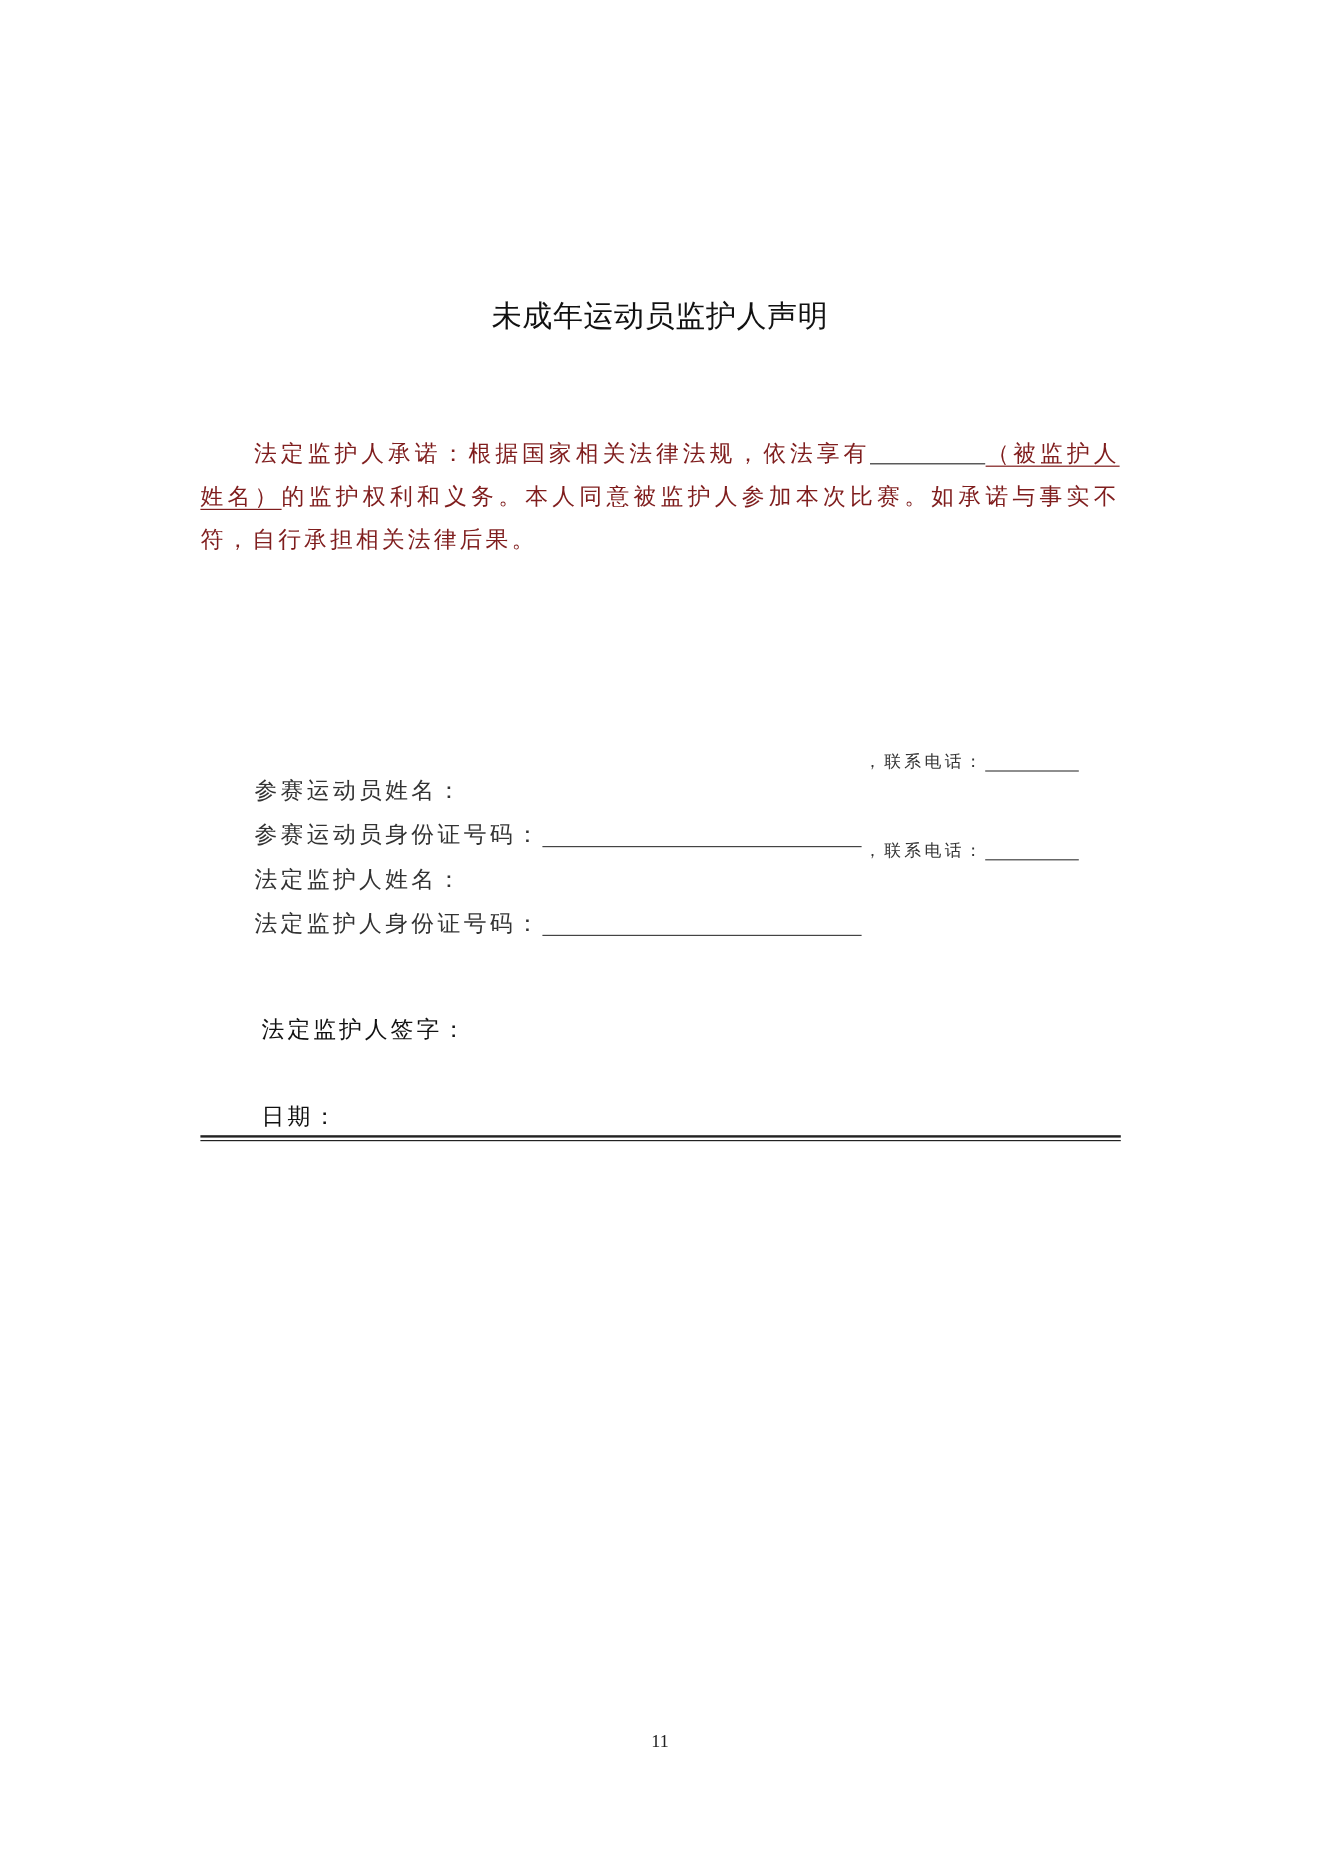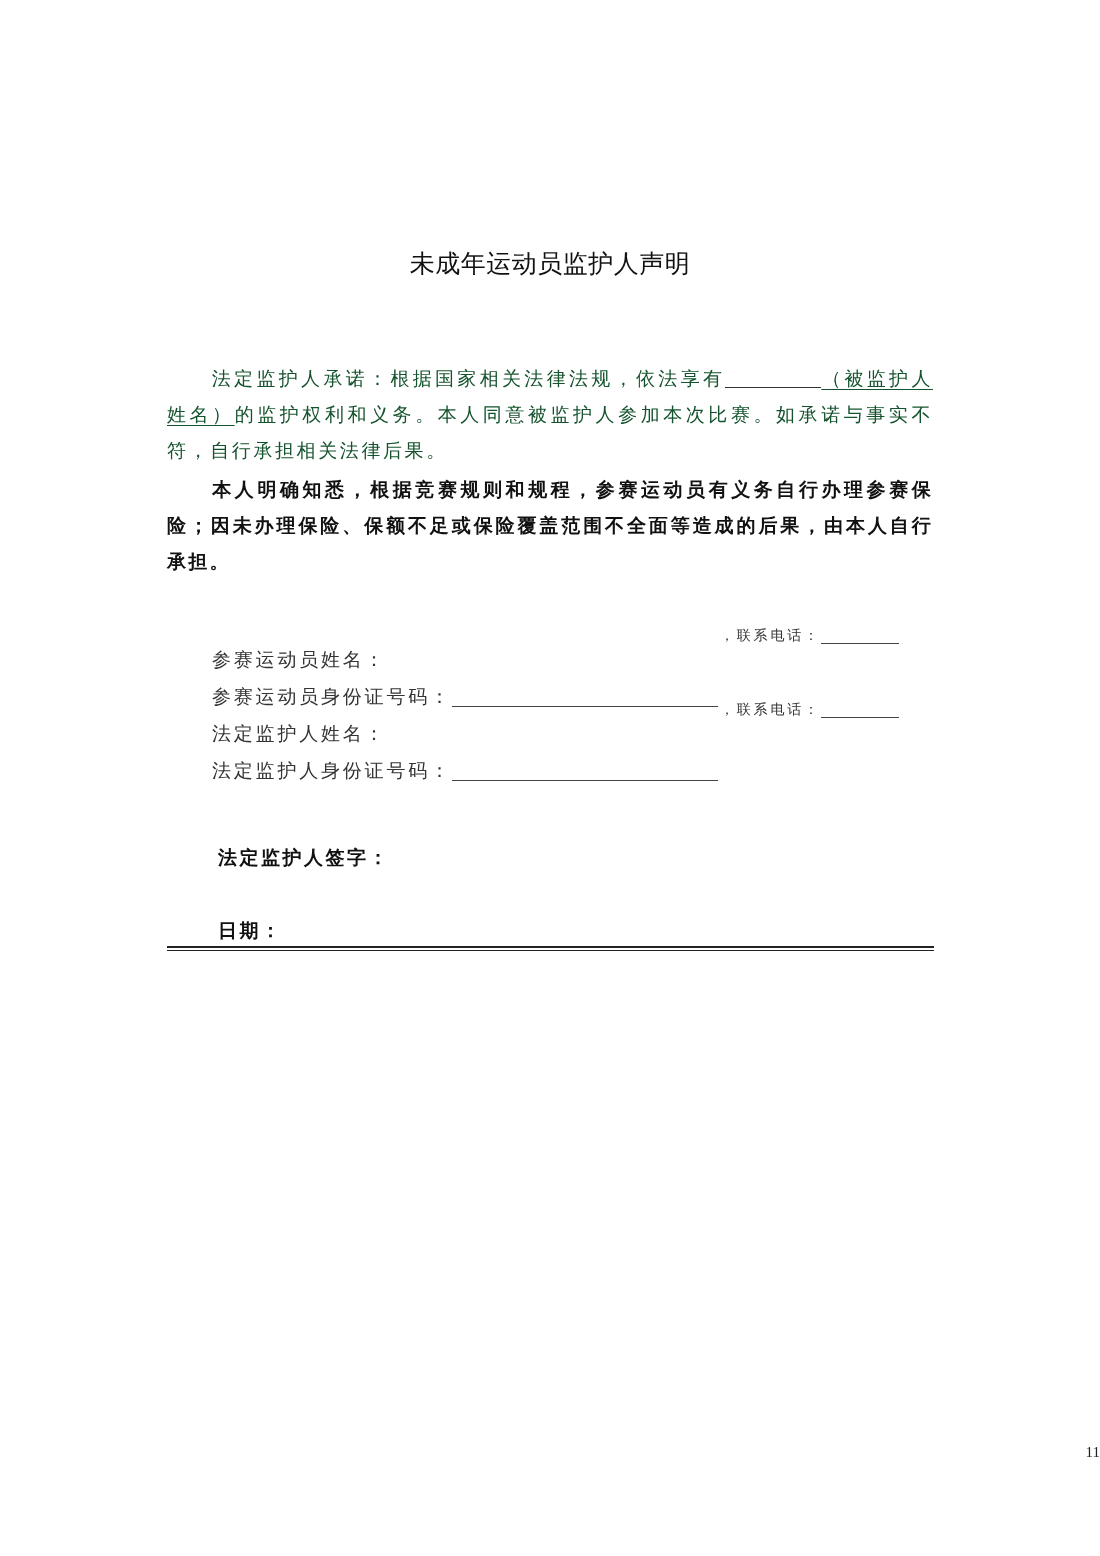--- a/index.html
+++ b/index.html
@@ -12,59 +12,58 @@
       position: absolute; left: 0; width: 1100px; top: 247px; text-align: center;
       font-family: "DejaVu Sans", "Liberation Sans", sans-serif;
       font-size: 25px; letter-spacing: 0.5px; color: #111;
     }
     .subtitle {
       position: absolute; left: 0; width: 1100px; top: 289px; text-align: center;
       font-size: 19px; font-style: italic; letter-spacing: 1.5px; color: #333;
     }
     .para {
       position: absolute; left: 167px; width: 766px;
-      font-size: 19px; line-height: 36px; letter-spacing: 2.6px; color: #14532d;
+      font-size: 19px; line-height: 36px; letter-spacing: 2.6px; color: #7f1d1d;
       text-align: justify;
     }
     .para.p1 { top: 360px; }
     .para.p2 { top: 471px; font-weight: bold; color: #111; letter-spacing: 2.3px; }
     .indent { display: inline-block; width: 44px; }
     .ul { text-decoration: underline; text-underline-offset: 4px; }
     .blank-inline { display: inline-block; width: 96px; border-bottom: 1px solid #333; height: 22px; vertical-align: -3px; }
     .field {
       position: absolute; left: 212px; font-size: 19px; letter-spacing: 2.8px; color: #333;
       height: 30px; line-height: 30px; white-space: nowrap; margin-top: 24px;
     }
     .field .line { display: inline-block; border-bottom: 1px solid #444; height: 22px; vertical-align: -4px; }
     .phone {
       position: absolute; left: 720px; font-size: 14px; letter-spacing: 2.8px; color: #333;
       height: 30px; line-height: 30px; white-space: nowrap;
     }
     .phone .line { display: inline-block; width: 78px; border-bottom: 1px solid #444; height: 22px; vertical-align: -4px; }
     .sign {
-      position: absolute; left: 218px; font-size: 19px; font-weight: bold; letter-spacing: 2.5px; color: #111;
+      position: absolute; left: 218px; font-size: 19px; font-weight: normal; letter-spacing: 2.5px; color: #111;
     }
     .double-rule { position: absolute; left: 167px; width: 767px; top: 946px; height: 5px; }
     .double-rule .r1 { position: absolute; left: 0; right: 0; top: 0; height: 2px; background: #222; }
     .double-rule .r2 { position: absolute; left: 0; right: 0; top: 4px; height: 1px; background: #222; }
     .page-number {
-      position: absolute; left: 0; width: 1100px; top: 1444px; text-align: right;
+      position: absolute; left: 0; width: 1100px; top: 1444px; text-align: center;
       font-family: "Liberation Serif", serif; font-size: 15px; color: #222;
     }
   </style>
 </head>
 <body>
 
 <div class="page">
 
   <div class="title">未成年运动员监护人声明</div>
 
   <div class="para p1"><span class="indent"></span><span>法定监护人承诺：根据国家相关法律法规，依法享有</span><span class="blank-inline"></span><span class="ul">（被监护人姓名）</span><span>的监护权利和义务。本人同意被监护人参加本次比赛。如承诺与事实不符，自行承担相关法律后果。</span></div>
 
-  <div class="para p2"><span class="indent"></span><span>本人明确知悉，根据竞赛规则和规程，参赛运动员有义务自行办理参赛保险；因未办理保险、保额不足或保险覆盖范围不全面等造成的后果，由本人自行承担。</span></div>
 
   <div class="field" style="top:620px;">
     <span>参赛运动员姓名：</span>
   </div>
   <div class="phone" style="top:620px;">
     <span>，联系电话：</span><span class="line"></span>
   </div>
 
   <div class="field" style="top:657px;">
     <span>参赛运动员身份证号码：</span><span class="line" style="width:266px;"></span>

